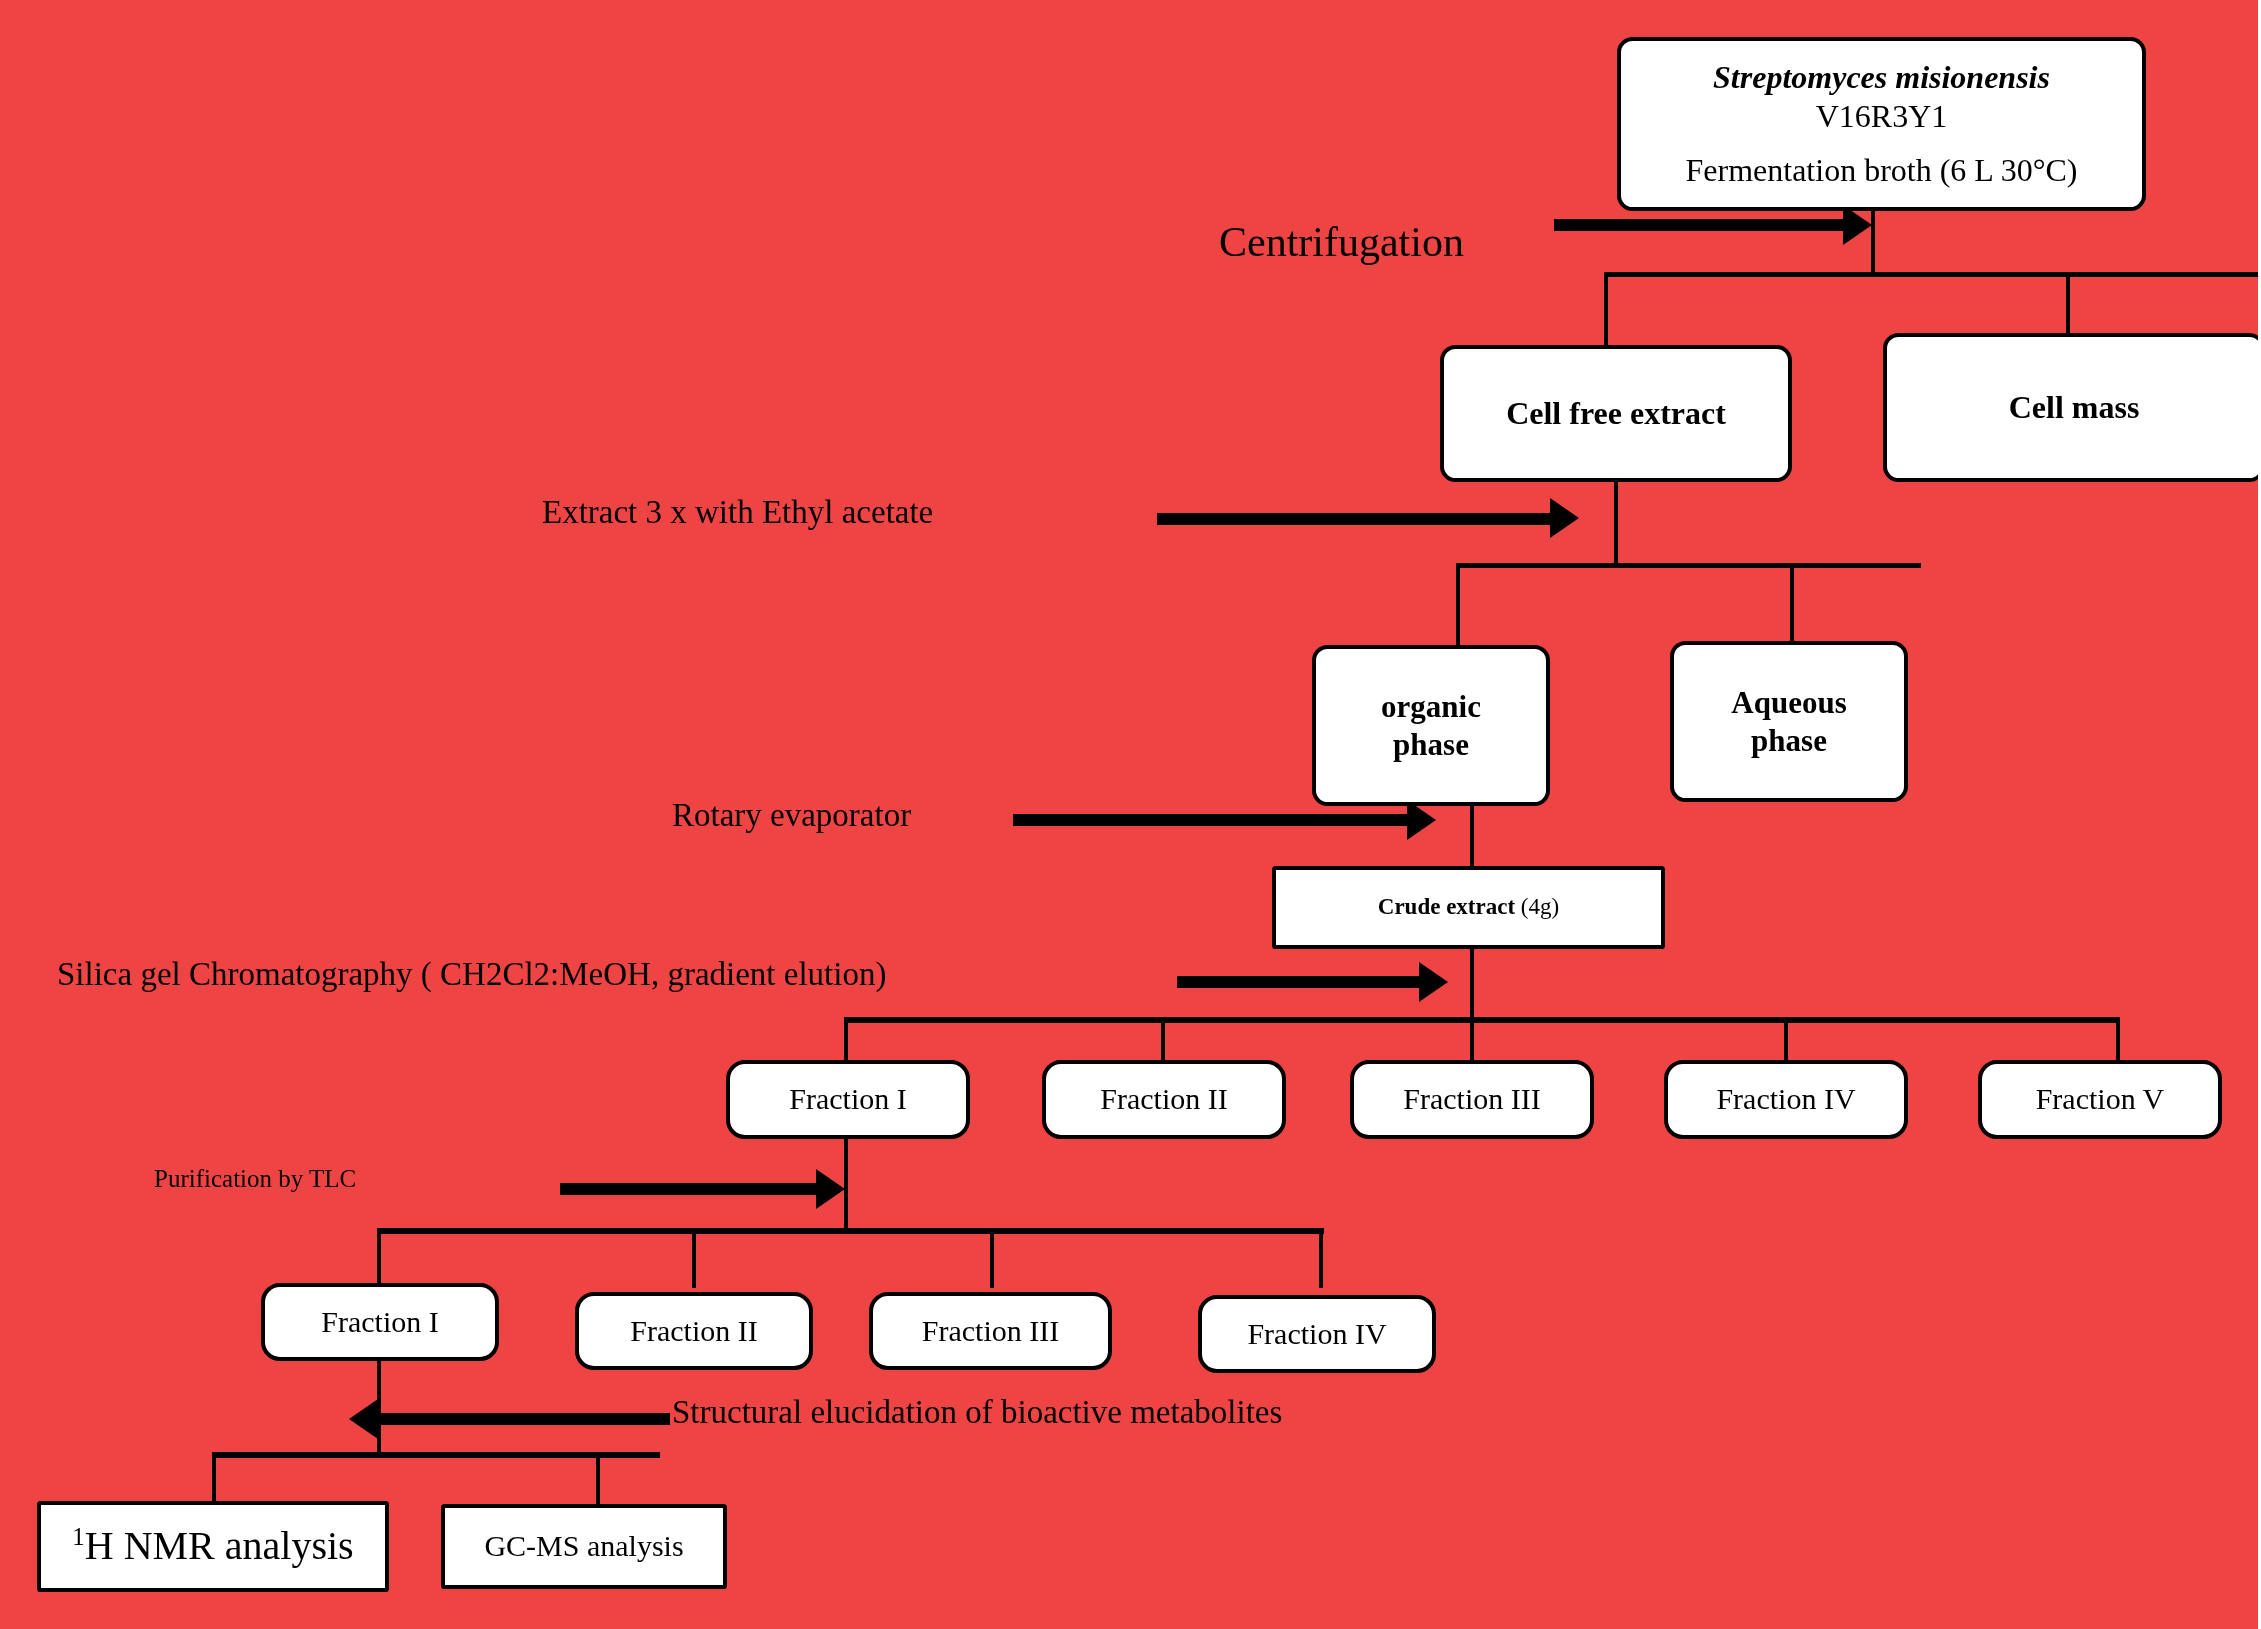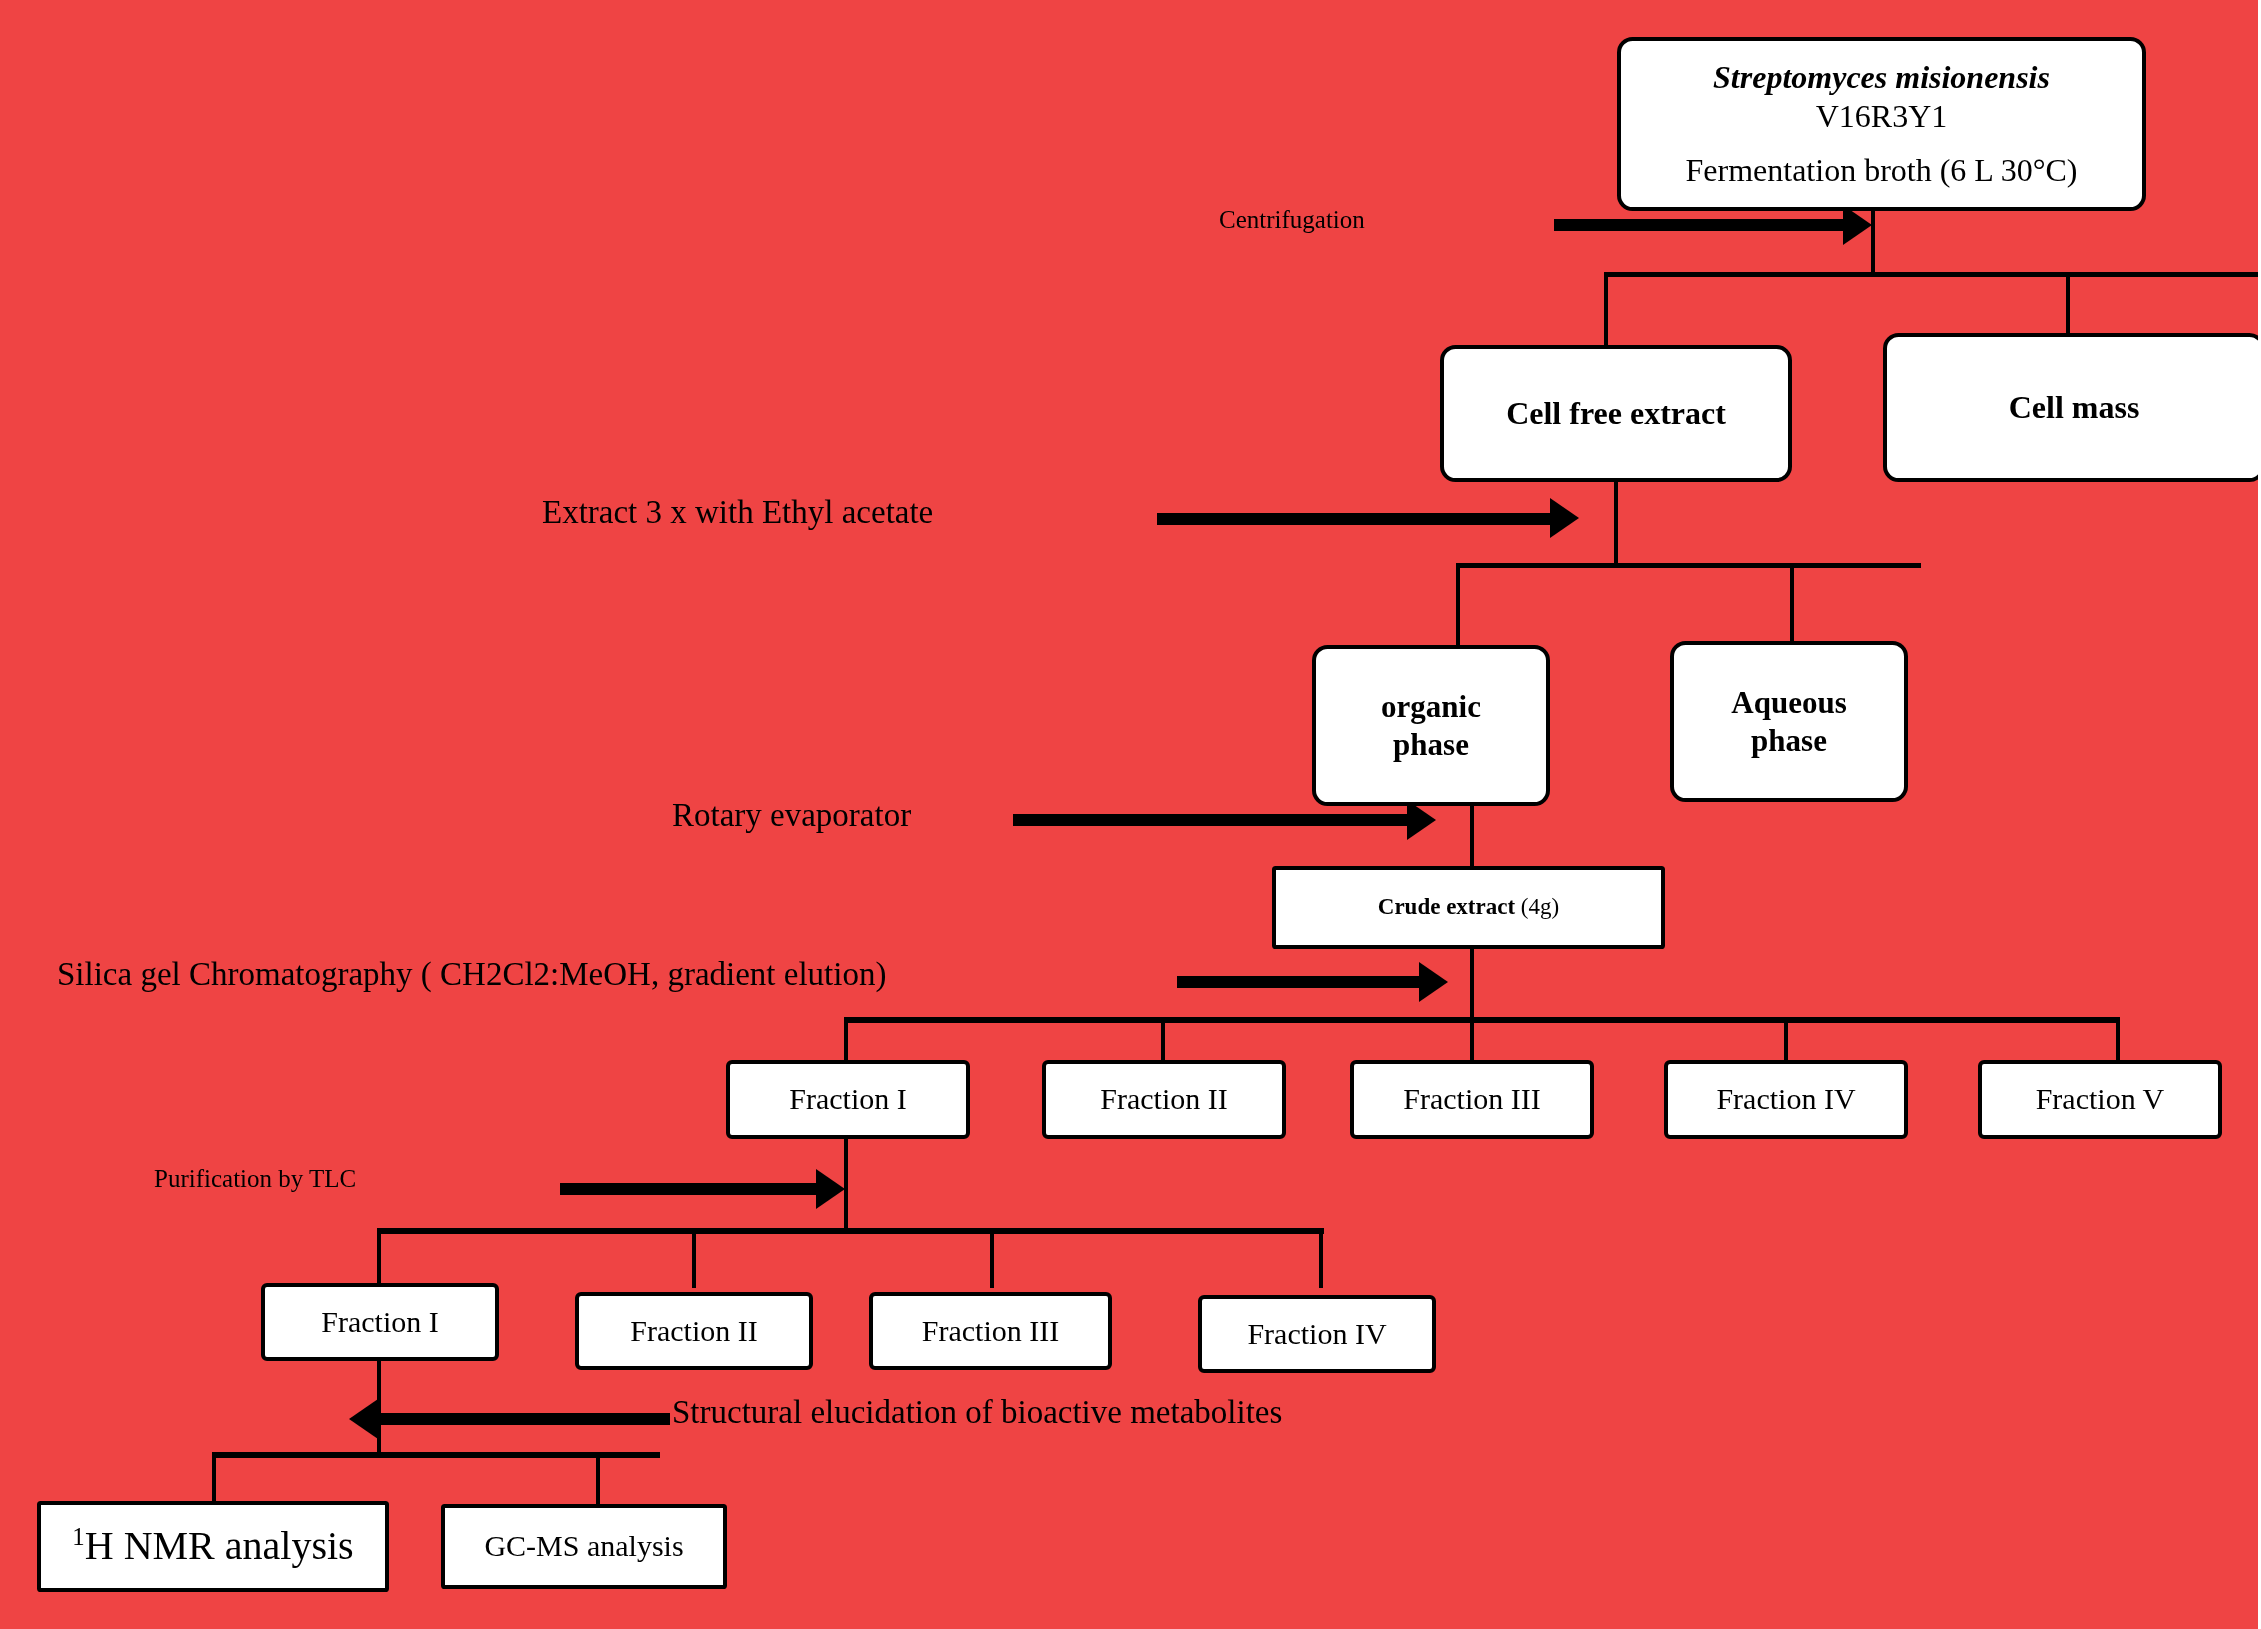--- a/index.html
+++ b/index.html
@@ -31,21 +31,21 @@
     border: 4.2px solid #000000;
     border-radius: 15.5px;
     display: flex;
     flex-direction: column;
     align-items: center;
     justify-content: center;
     text-align: center;
     line-height: 1.22;
     z-index: 5;
   }
-  .node.square  { border-radius: 6px; text-align: right; }
+  .node.square  { border-radius: 19px; text-align: right; }
   .node.sharp   { border-radius: 3.6px; }
 
   .node .line { display: block; white-space: nowrap; }
 
   .b-bold   { font-weight: 700; }
   .b-normal { font-weight: 400; }
   .b-italic { font-style: italic; font-weight: 700; }
 
   
   .conn {
@@ -97,21 +97,21 @@
 <div id="canvas">
 
   <div class="node" style="left:1617px; top:37px; width:529px; height:174px; font-size:32px;">
     <span class="line b-italic">Streptomyces misionensis</span>
     <span class="line b-normal">V16R3Y1</span>
     <span class="line b-normal" style="margin-top:15.5px;">Fermentation   broth (6 L 30°C)</span>
   </div>
 
   <div class="conn vline" style="left:1871px; top:211px; width:4.2px; height:66px;"></div>
 
-  <div class="label" style="left:1219px; top:206px; font-size:25px;">Centrifugation</div>
+  <div class="label" style="left:1219px; top:218px; font-size:42px;">Centrifugation</div>
   <div class="arrow-shaft" style="left:1554px; top:219px; width:292px;"></div>
   <div class="arrow-head right" style="left:1843px; top:205px;"></div>
 
   <div class="conn hline" style="left:1604px; top:272px; width:705px; height:4.8px;"></div>
   <div class="conn vline" style="left:1604px; top:272px; width:4.2px; height:75px;"></div>
   <div class="conn vline" style="left:2066px; top:272px; width:4.2px; height:63px;"></div>
 
   <div class="node" style="left:1440px; top:345px; width:352px; height:137px; font-size:32px; font-weight:700;">
     <span class="line">Cell free extract</span>
   </div>

